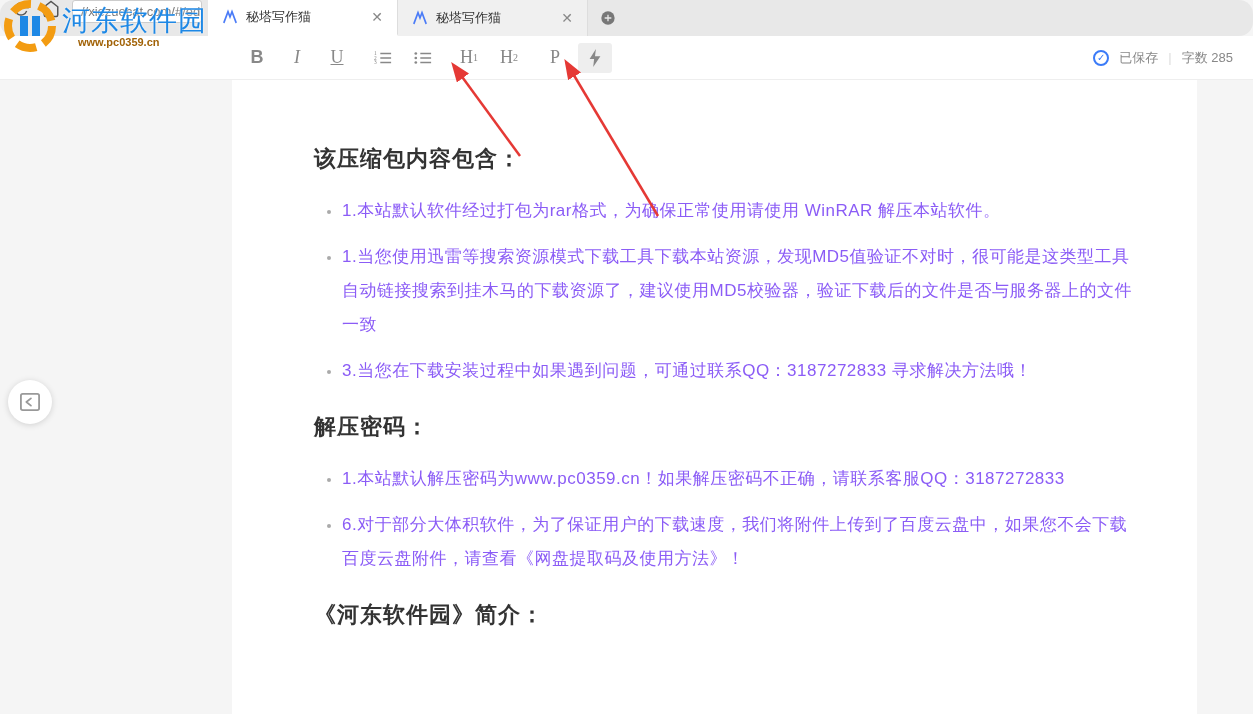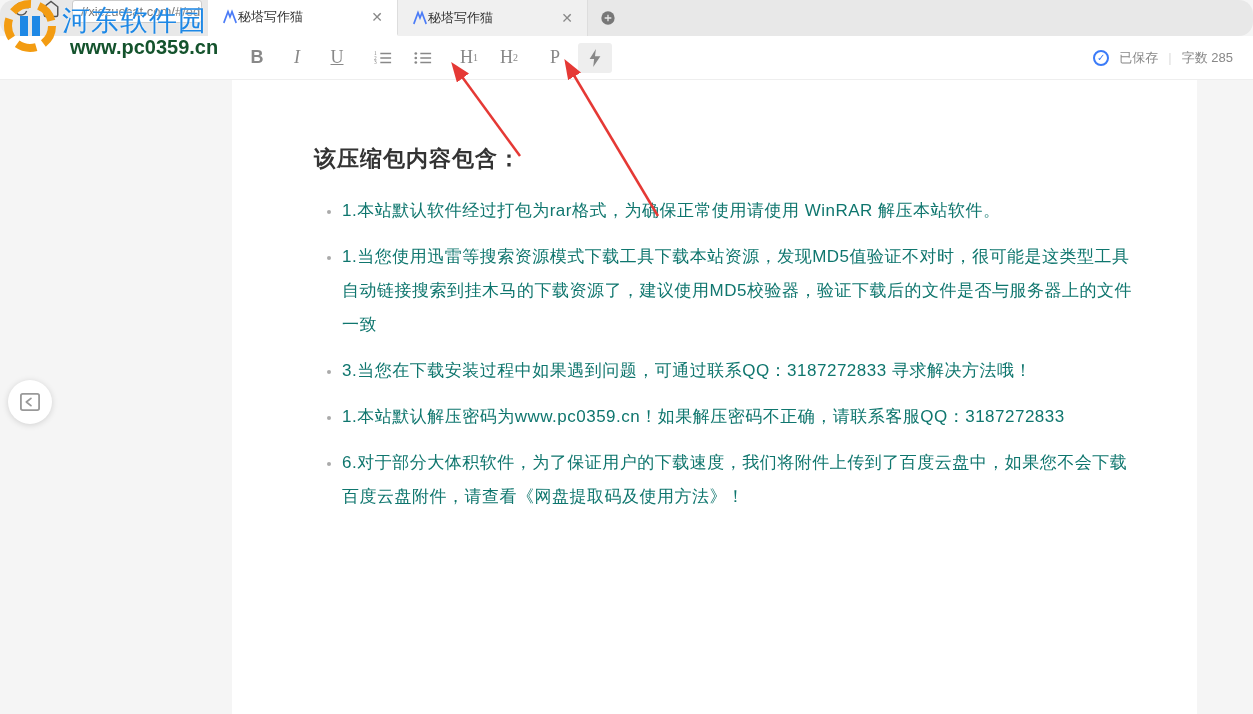--- a/index.html
+++ b/index.html
@@ -4,51 +4,51 @@
 <style>
 * { margin: 0; padding: 0; box-sizing: border-box; }
 body { font-family: -apple-system, "PingFang SC", "Microsoft YaHei", sans-serif; background: #f5f5f5; width: 1253px; height: 714px; overflow: hidden; position: relative; }
 
 
 .browser-bar { height: 36px; background: #e8e8e8; display: flex; align-items: flex-start; position: relative; border-radius: 14px; }
 .nav-icons { display: flex; align-items: center; gap: 12px; padding: 0 12px; color: #555; }
 .nav-icons .ikn { width: 18px; height: 18px; display: inline-flex; align-items: center; justify-content: center; }
 .url-bar { background: #fff; border: 1px solid #ccc; border-radius: 3px; color: #777; font-size: 13px; padding: 3px 8px; width: 130px; white-space: nowrap; overflow: hidden; }
 .tabs { display: flex; height: 100%; margin-left: 6px; }
-.tab { display: flex; align-items: center; padding: 0 14px; height: 100%; border-right: 1px solid #ddd; background: #f0f0f0; min-width: 190px; position: relative; }
+.tab { display: flex; align-items: center; gap: 8px; padding: 0 14px; height: 100%; border-right: 1px solid #ddd; background: #f0f0f0; min-width: 190px; position: relative; }
 .tab.active { background: #fff; border-bottom: 2px solid #fff; }
 .tab .favicon { width: 16px; height: 16px; }
 .tab .tab-title { font-size: 13px; color: #333; }
 .tab .tab-close { margin-left: auto; color: #888; font-size: 14px; cursor: pointer; }
 .tab-add { display: flex; align-items: center; justify-content: center; width: 40px; color: #666; font-size: 20px; cursor: pointer; }
 
 
 .wm-logo { position: absolute; left: 0; top: 0; z-index: 50; pointer-events: none; }
 .wm-logo .cn { font-size: 28px; font-weight: normal; color: #1E88E5; letter-spacing: 1px; position: absolute; left: 62px; top: 2px; white-space: nowrap; text-shadow: 0 0 2px #fff; }
-.wm-logo .url { font-size: 20px; color: #14532d; font-weight: bold; position: absolute; left: 70px; top: 36px; white-space: nowrap; }
+.wm-logo .url { font-size: 11px; color: #a16207; font-weight: bold; position: absolute; left: 78px; top: 36px; white-space: nowrap; }
 
 
 .app-row { height: 44px; background: #fff; border-bottom: 1px solid #eee; display: flex; align-items: center; padding: 0 20px 0 240px; }
 .toolbar { display: flex; align-items: center; gap: 6px; }
 .tbtn { width: 34px; height: 30px; display: flex; align-items: center; justify-content: center; color: #888; cursor: pointer; font-family: Georgia, serif; font-size: 18px; border-radius: 3px; }
 .tbtn.sel { background: #eee; }
 .tsep { height: 20px; }
 .status-right { margin-left: auto; display: flex; align-items: center; gap: 10px; color: #888; font-size: 13px; }
 .status-right .divider { color: #ddd; }
 .check-icn { width: 16px; height: 16px; border: 2px solid #3B7BF8; border-radius: 50%; display: inline-flex; align-items: center; justify-content: center; color: #3B7BF8; font-size: 10px; }
 
 
 .sidebar-btn { position: absolute; left: 8px; top: 380px; width: 44px; height: 44px; background: #fff; border-radius: 50%; box-shadow: 0 1px 6px rgba(0,0,0,0.15); display: flex; align-items: center; justify-content: center; color: #888; cursor: pointer; }
 
 
 .doc-wrap { position: absolute; left: 232px; right: 56px; top: 80px; bottom: 0; background: #fff; overflow-y: auto; padding: 40px 62px 40px 82px; }
 .doc-wrap h2 { font-size: 22px; font-weight: 600; color: #333; margin: 24px 0 20px; letter-spacing: 1px; }
 .doc-wrap h2:first-child { }
 .doc-wrap ul { list-style: disc; padding-left: 28px; }
-.doc-wrap li { font-size: 17px; line-height: 2.0; color: #0f766e; margin-bottom: 12px; letter-spacing: 0.5px; }
+.doc-wrap li { font-size: 17px; line-height: 2.0; color: #8b5cf6; margin-bottom: 12px; letter-spacing: 0.5px; }
 .doc-wrap li::marker { color: #aaa; font-size: 13px; }
 
 
 .arrows { position: absolute; left: 0; top: 36px; width: 100%; height: 260px; pointer-events: none; z-index: 40; }
 
 
 .doc-wrap::-webkit-scrollbar { width: 10px; }
 .doc-wrap::-webkit-scrollbar-thumb { background: #ddd; border-radius: 5px; }
 
 .h-sub { font-size: 10px; vertical-align: sub; }
@@ -169,17 +169,19 @@
     </svg>
 </div>
 
 <div class="doc-wrap">
   <h2>该压缩包内容包含：</h2>
   <ul>
     <li>1.本站默认软件经过打包为rar格式，为确保正常使用请使用 WinRAR 解压本站软件。</li>
     <li>1.当您使用迅雷等搜索资源模式下载工具下载本站资源，发现MD5值验证不对时，很可能是这类型工具自动链接搜索到挂木马的下载资源了，建议使用MD5校验器，验证下载后的文件是否与服务器上的文件一致</li>
     <li>3.当您在下载安装过程中如果遇到问题，可通过联系QQ：3187272833 寻求解决方法哦！</li>
   </ul>
+  <h2>解压密码：</h2>
   <ul>
     <li>1.本站默认解压密码为www.pc0359.cn！如果解压密码不正确，请联系客服QQ：3187272833</li>
     <li>6.对于部分大体积软件，为了保证用户的下载速度，我们将附件上传到了百度云盘中，如果您不会下载百度云盘附件，请查看《网盘提取码及使用方法》！</li>
   </ul>
+  <h2>《河东软件园》简介：</h2>
 </div>
 
 </body></html>

